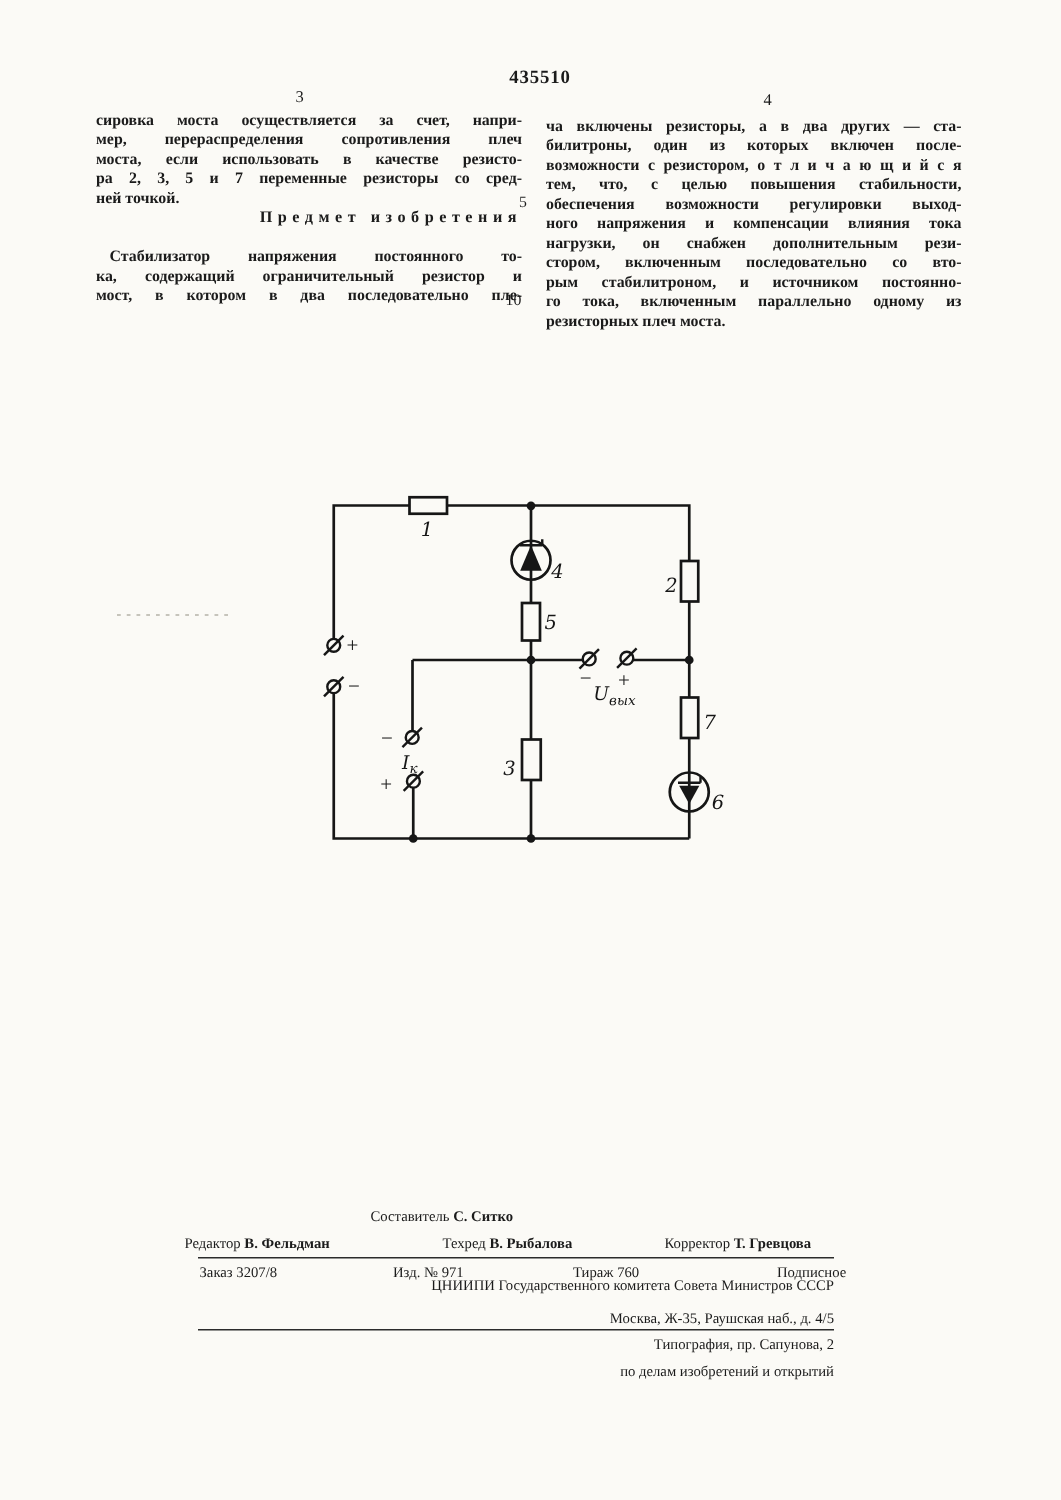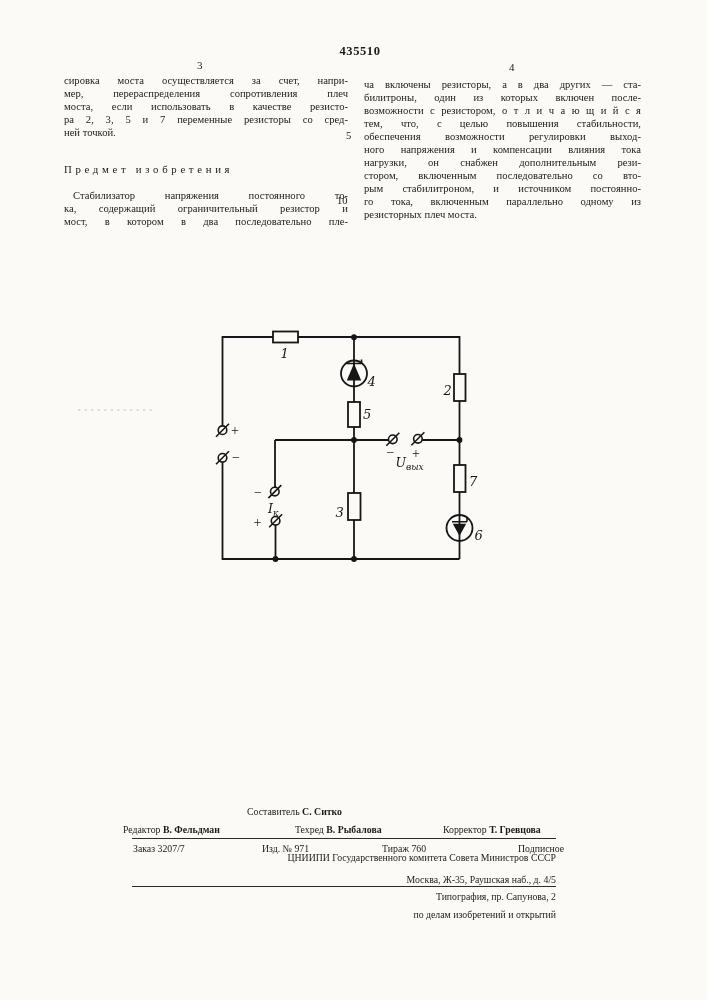--- a/index.html
+++ b/index.html
@@ -9,27 +9,27 @@
     font-family:"Liberation Serif", serif;
   }
   .abs{position:absolute;}
   
   .patent-number{top:44px;left:360px;transform:translateX(-50%);
     font-size:12.5px;font-weight:700;letter-spacing:0.6px;}
   .colnum{font-size:11px;}
   .colnum-left{top:59px;left:197px;}
   .colnum-right{top:61px;left:509px;}
   
-  .col{font-size:10.6px;line-height:13px;}
+  .col{font-size:10.6px;line-height:13px;font-weight:bold;}
   .col-left{top:74px;left:64px;width:284px;}
   .col-right{top:78px;left:364px;width:277px;}
   .tline{text-align:justify;text-align-last:justify;white-space:normal;height:13px;}
   .tline.lastline{text-align-last:left;}
   .tline.indent{text-indent:9px;}
-  .claim-heading{margin-top:24px;margin-bottom:13px;text-align:left;
+  .claim-heading{margin-top:0;margin-bottom:13px;text-align:right;
     letter-spacing:0.34em;font-size:10.8px;height:13px;}
   .gutter-num{font-size:10.5px;}
   .gutter-5{top:130px;left:346px;}
   .gutter-10{top:195px;left:337px;}
   
   svg.diagram{position:absolute;top:0;left:0;}
   
   .footer-item{font-size:9.8px;white-space:nowrap;font-family:Liberation Serif, serif;}
   .fname{font-weight:700;}
   .rule{left:132px;width:424px;height:1.4px;background:#2b2b2b;}
@@ -195,21 +195,21 @@
     <span>Техред</span>
     <span class="fname">В. Рыбалова</span>
   </div>
   <div class="abs footer-item corrector">
     <span>Корректор</span>
     <span class="fname">Т. Гревцова</span>
   </div>
 
   <div class="abs rule rule-1"></div>
 
-  <div class="abs footer-item order">Заказ 3207/7</div>
+  <div class="abs footer-item order">Заказ 3207/8</div>
   <div class="abs footer-item edition">Изд. № 971</div>
   <div class="abs footer-item circulation">Тираж 760</div>
   <div class="abs footer-item subscription">Подписное</div>
 
   <div class="abs footer-item footer-center org1">ЦНИИПИ Государственного комитета Совета Министров СССР</div>
   <div class="abs footer-item footer-center org2">по делам изобретений и открытий</div>
   <div class="abs footer-item footer-center org3">Москва, Ж-35, Раушская наб., д. 4/5</div>
 
   <div class="abs rule rule-2"></div>
 

